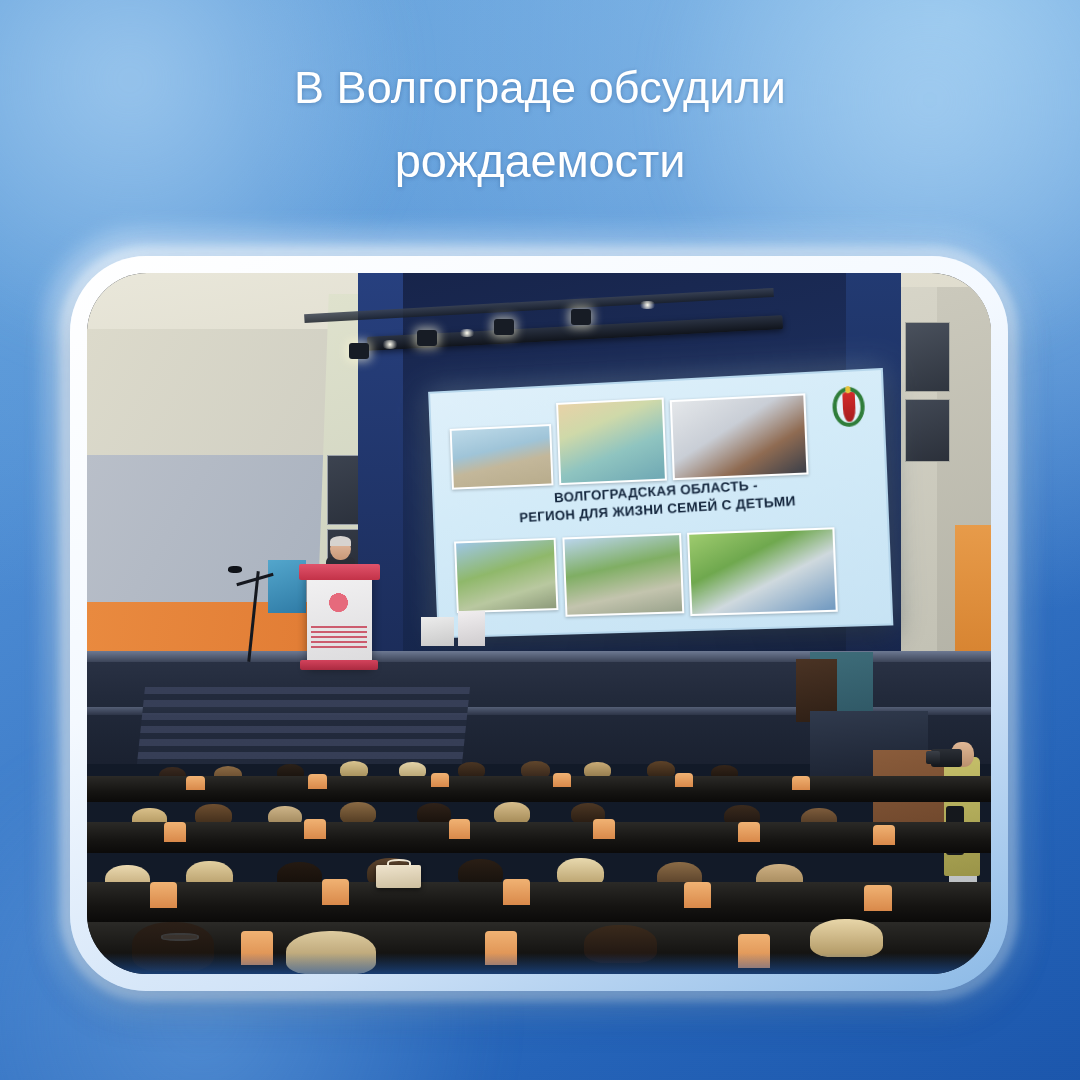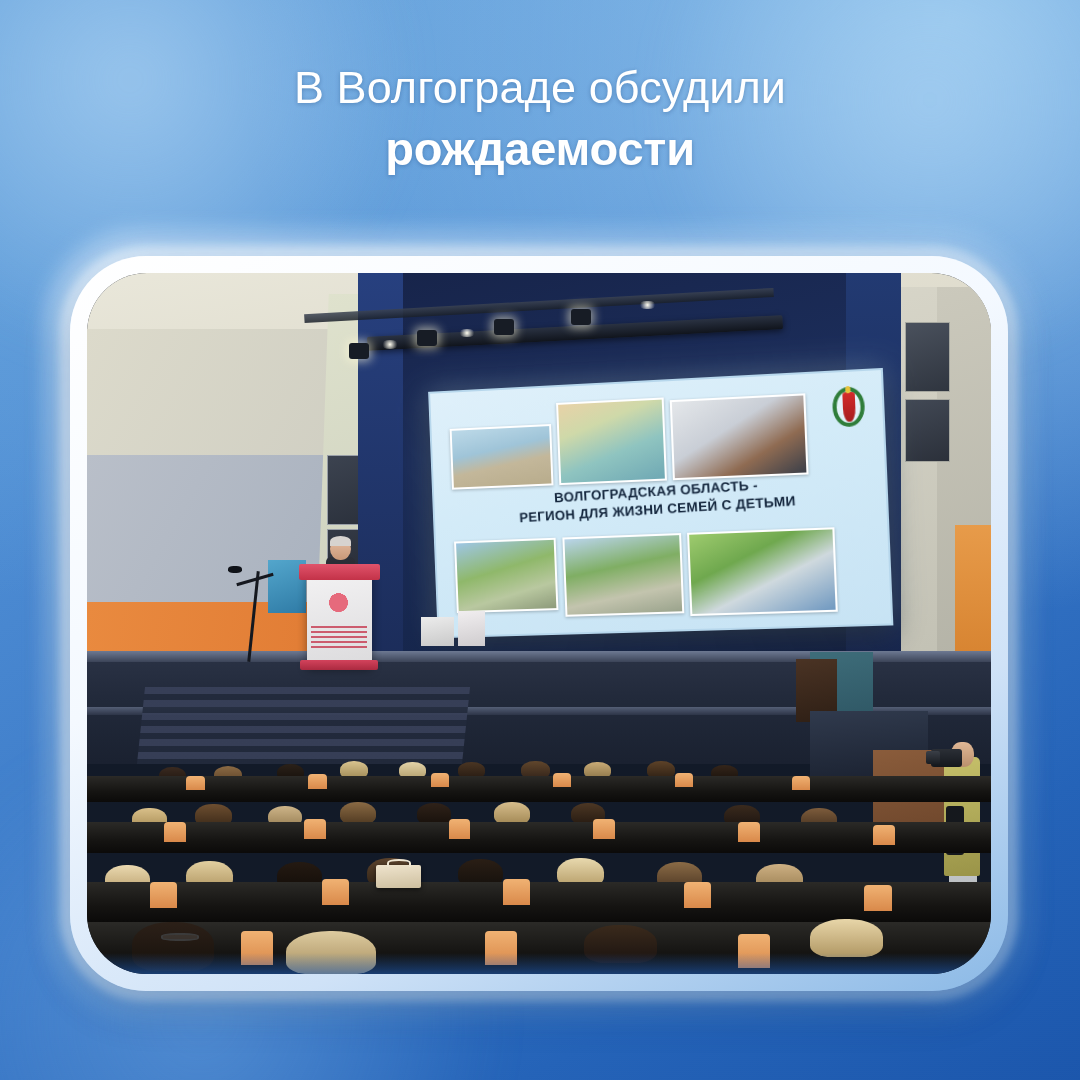--- a/index.html
+++ b/index.html
@@ -38,21 +38,21 @@
     position:absolute;left:0;right:0;top:62px;text-align:center;
     color:#ffffff;line-height:1.16;letter-spacing:.1px;
     text-shadow:0 1px 4px rgba(12,48,96,.30);
     z-index:6;
     padding:0 59px;
     box-sizing:border-box;
   }
   .hl-line{display:block;}
   .hl-1{font-size:45px;font-weight:400;}
   .hl-2{font-size:47px;font-weight:700;margin-top:11px;letter-spacing:-.2px;}
-  .hl-3{font-size:47px;font-weight:700;margin-top:8px;letter-spacing:-.2px;}
+  .hl-3{font-size:47px;font-weight:400;margin-top:20px;letter-spacing:-.2px;}
 
   
   .frame-wrap{
     position:absolute;left:70px;top:256px;width:938px;height:735px;z-index:4;
   }
   
   .halo{
     position:absolute;left:-26px;top:-26px;right:-26px;bottom:-26px;
     border-radius:96px;
     background:linear-gradient(150deg,rgba(205,228,249,.60),rgba(168,207,242,.34) 48%,rgba(120,172,227,.18));

